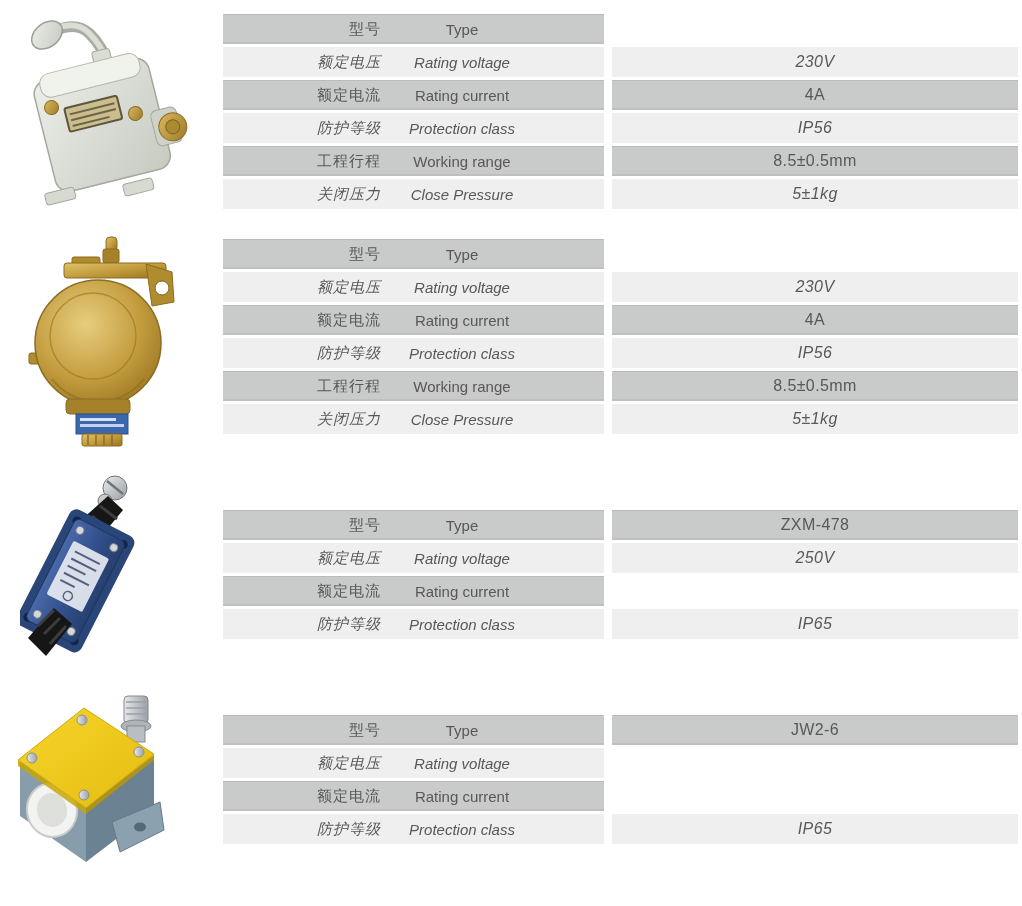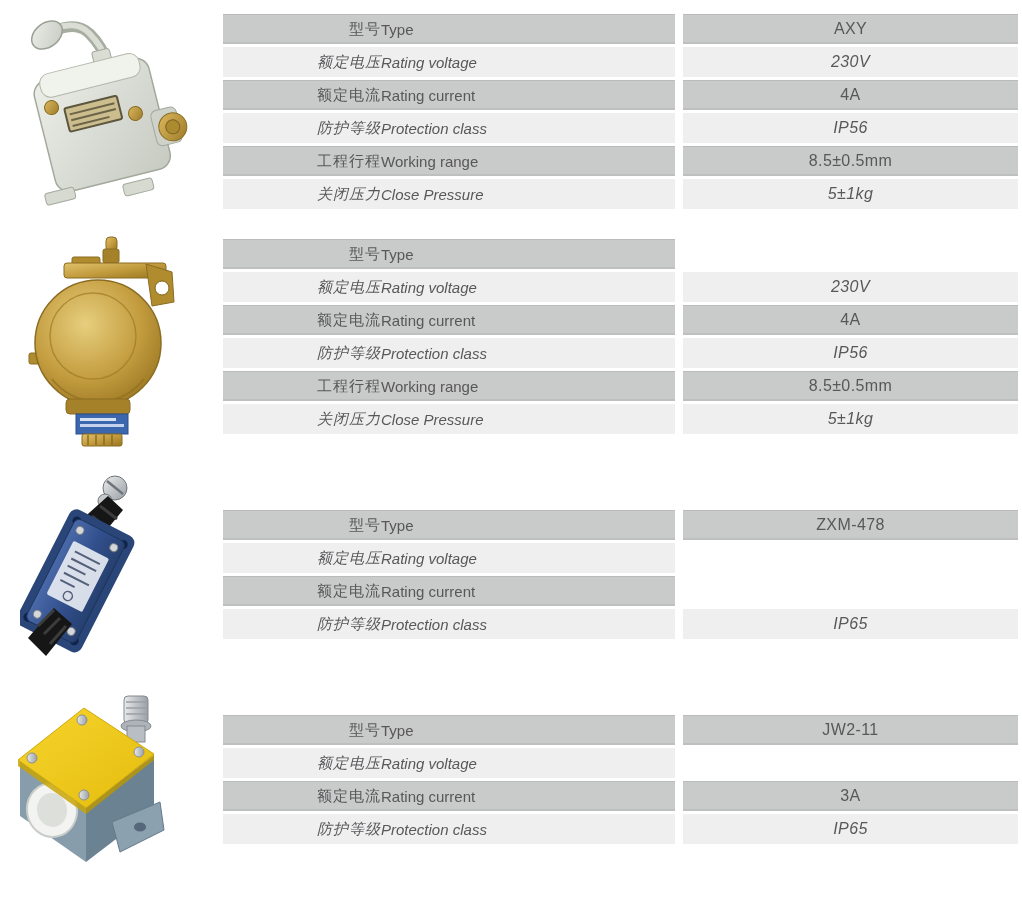--- a/index.html
+++ b/index.html
@@ -21,24 +21,24 @@
   .photo-4{left:8px;top:690px;width:166px;height:178px;}
 
   .spec-table{position:absolute;left:223px;width:795px;}
   .table-1{top:14px;}
   .table-2{top:239px;}
   .table-3{top:510px;}
   .table-4{top:715px;}
 
   .trow{display:flex;height:30px;margin-bottom:3px;}
   .cell{display:flex;align-items:center;height:100%;}
-  .label-cell{width:452px;margin-right:8px;}
+  .label-cell{width:381px;margin-right:8px;}
   .value-cell{flex:1;justify-content:center;font-size:16px;letter-spacing:0.4px;color:var(--val);}
   .cn{display:inline-block;width:158px;text-align:right;font-size:15px;color:var(--cn);letter-spacing:1px;}
-  .en{display:inline-block;width:162px;font-size:15px;color:var(--en);}
+  .en{display:inline-block;width:162px;text-align:center;font-size:15px;color:var(--en);}
   .trow.dark .cell{background:var(--row-dark);box-shadow:inset 0 1px 0 rgba(0,0,0,0.07), inset 0 -2px 0 rgba(0,0,0,0.05);}
   .trow.light .cell{background:var(--row-light);font-style:italic;}
 </style>
 </head>
 <body>
 
 <div class="stage">
 
   <div class="photo photo-1">
     <svg viewBox="0 0 192 200">
@@ -176,21 +176,20 @@
       <circle cx="76" cy="105" r="5" fill="url(#g4metal)" stroke="#8a8f94"></circle>
     </svg>
   </div>
 
   <div class="spec-table table-1">
       <div class="trow dark">
         <div class="cell label-cell">
           <span class="cn">型号</span>
           <span class="en">Type</span>
         </div>
-        <div class="cell value-cell">AXY</div>
       </div>
       <div class="trow light">
         <div class="cell label-cell">
           <span class="cn">额定电压</span>
           <span class="en">Rating voltage</span>
         </div>
         <div class="cell value-cell">230V</div>
       </div>
       <div class="trow dark">
         <div class="cell label-cell">
@@ -270,20 +269,21 @@
           <span class="cn">型号</span>
           <span class="en">Type</span>
         </div>
         <div class="cell value-cell">ZXM-478</div>
       </div>
       <div class="trow light">
         <div class="cell label-cell">
           <span class="cn">额定电压</span>
           <span class="en">Rating voltage</span>
         </div>
+        <div class="cell value-cell">250V</div>
       </div>
       <div class="trow dark">
         <div class="cell label-cell">
           <span class="cn">额定电流</span>
           <span class="en">Rating current</span>
         </div>
       </div>
       <div class="trow light">
         <div class="cell label-cell">
           <span class="cn">防护等级</span>
@@ -291,34 +291,33 @@
         </div>
         <div class="cell value-cell">IP65</div>
       </div>
     </div>
   <div class="spec-table table-4">
       <div class="trow dark">
         <div class="cell label-cell">
           <span class="cn">型号</span>
           <span class="en">Type</span>
         </div>
-        <div class="cell value-cell">JW2-11</div>
+        <div class="cell value-cell">JW2-6</div>
       </div>
       <div class="trow light">
         <div class="cell label-cell">
           <span class="cn">额定电压</span>
           <span class="en">Rating voltage</span>
         </div>
       </div>
       <div class="trow dark">
         <div class="cell label-cell">
           <span class="cn">额定电流</span>
           <span class="en">Rating current</span>
         </div>
-        <div class="cell value-cell">3A</div>
       </div>
       <div class="trow light">
         <div class="cell label-cell">
           <span class="cn">防护等级</span>
           <span class="en">Protection class</span>
         </div>
         <div class="cell value-cell">IP65</div>
       </div>
     </div>
 

